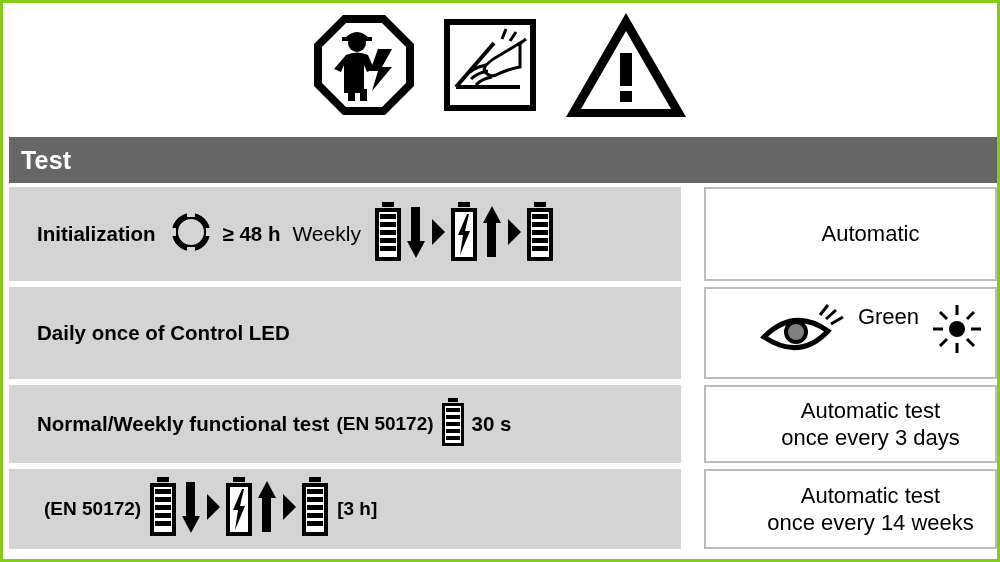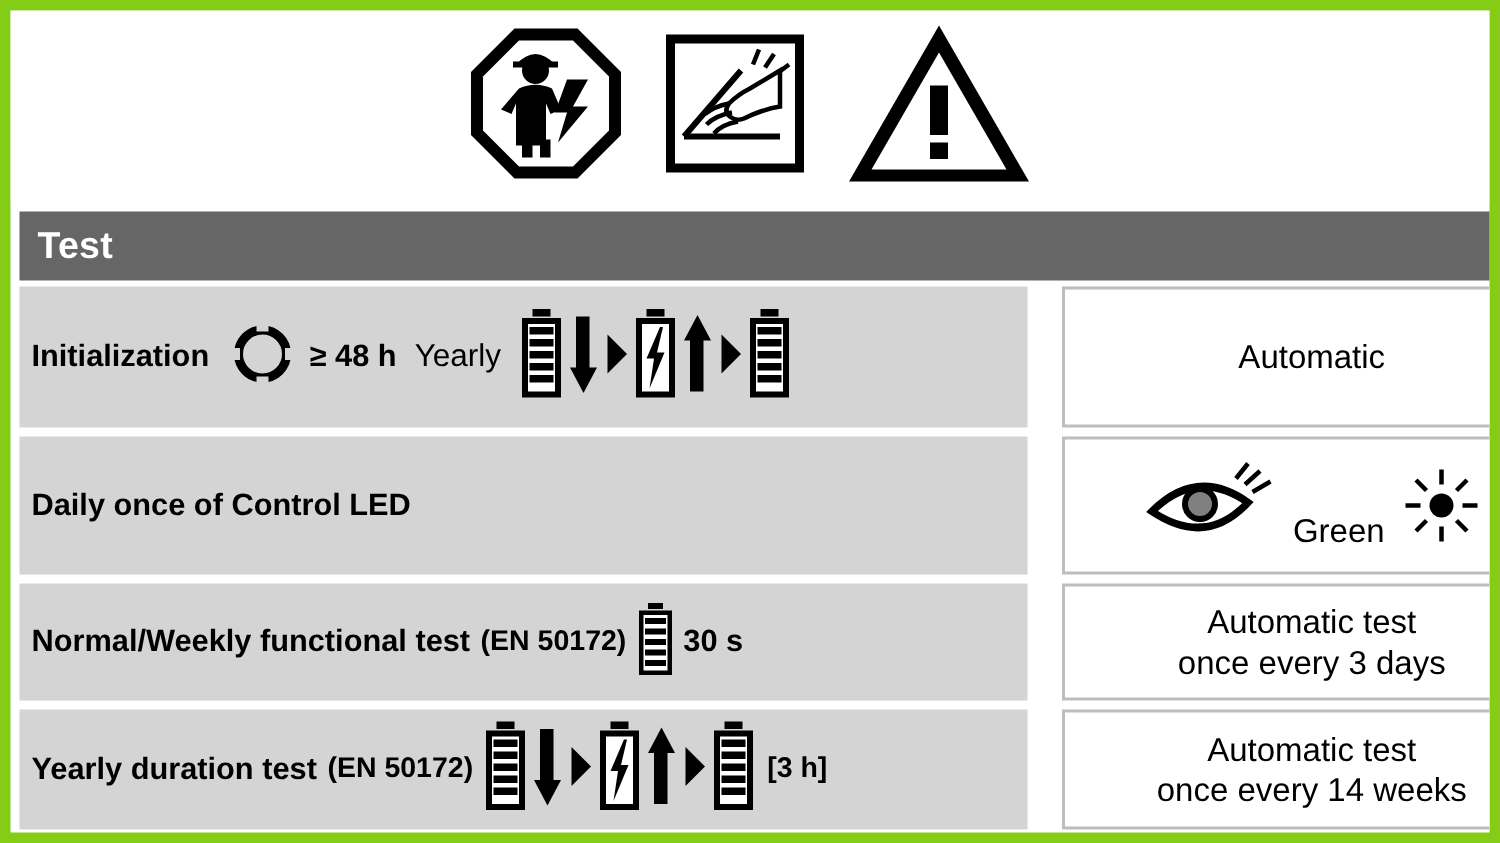--- a/index.html
+++ b/index.html
@@ -9,21 +9,21 @@
   }
   body {
     font-family: "Liberation Sans", sans-serif;
   }
   #sheet {
     position: relative;
     width: 1000px;
     height: 562px;
     background: #ffffff;
     box-sizing: border-box;
-    border: 7px solid #84cc16;
+    border: 3px solid #84cc16;
     overflow: hidden;
   }
 
   
   .pictogram-band {
     position: absolute;
     left: 0;
     top: 0;
     width: 100%;
     height: 128px;
@@ -66,21 +66,21 @@
   .row {
     display: flex;
     align-items: stretch;
     margin-bottom: 6px;
   }
   .cell-left {
     width: 672px;
     background: #d4d4d4;
     display: flex;
     align-items: center;
-    padding-left: 8px;
+    padding-left: 28px;
     box-sizing: border-box;
   }
   .cell-right {
     flex: 1 1 auto;
     margin-left: 23px;
     background: #ffffff;
     border: 2px solid #bdbdbd;
     box-sizing: border-box;
     display: flex;
     flex-direction: column;
@@ -111,21 +111,21 @@
     white-space: nowrap;
   }
   .right-text {
     font-size: 22px;
     color: #000000;
     line-height: 1.25;
     white-space: nowrap;
   }
   .right-row {
     display: flex;
-    align-items: flex-end;
+    align-items: flex-start;
     justify-content: center;
     gap: 12px;
   }
 
   .inline-svg {
     display: inline-block;
     vertical-align: middle;
   }
   .gap-s { width: 7px; display: inline-block; }
   .gap-m { width: 12px; display: inline-block; }
@@ -207,21 +207,21 @@
             <circle cx="24" cy="24" r="16" fill="none" stroke="#000000" stroke-width="6"></circle>
             <rect x="20" y="1" width="8" height="8" fill="#d4d4d4"></rect>
             <rect x="20" y="39" width="8" height="8" fill="#d4d4d4"></rect>
             <rect x="1" y="20" width="8" height="8" fill="#d4d4d4"></rect>
             <rect x="39" y="20" width="8" height="8" fill="#d4d4d4"></rect>
           </svg>
         </span>
         <span class="gap-s"></span>
         <span class="label-bold">≥ 48 h</span>
         <span class="gap-m"></span>
-        <span class="label-reg">Yearly</span>
+        <span class="label-reg">Weekly</span>
         <span class="gap-m"></span>
         <span class="seq">
 
           <span class="inline-svg">
             <svg width="30" height="62" viewBox="0 0 30 62">
               <rect x="9" y="1" width="12" height="5" fill="#000000"></rect>
               <rect x="2" y="7" width="26" height="53" fill="#000000"></rect>
               <rect x="6" y="11" width="18" height="45" fill="#ffffff"></rect>
               <g fill="#000000">
                 <rect x="7" y="13" width="16" height="5"></rect>
@@ -344,21 +344,20 @@
         <span class="label-bold">30 s</span>
       </div>
       <div class="cell-right">
         <span class="right-text">Automatic test</span>
         <span class="right-text">once every 3 days</span>
       </div>
     </div>
 
     <div class="row row-4">
       <div class="cell-left">
-        <span class="label-bold">Yearly duration test</span>
         <span class="gap-s"></span>
         <span class="label-bold small">(EN 50172)</span>
         <span class="gap-s"></span>
         <span class="seq">
           <span class="inline-svg">
             <svg width="30" height="62" viewBox="0 0 30 62">
               <rect x="9" y="1" width="12" height="5" fill="#000000"></rect>
               <rect x="2" y="7" width="26" height="53" fill="#000000"></rect>
               <rect x="6" y="11" width="18" height="45" fill="#ffffff"></rect>
               <g fill="#000000">

